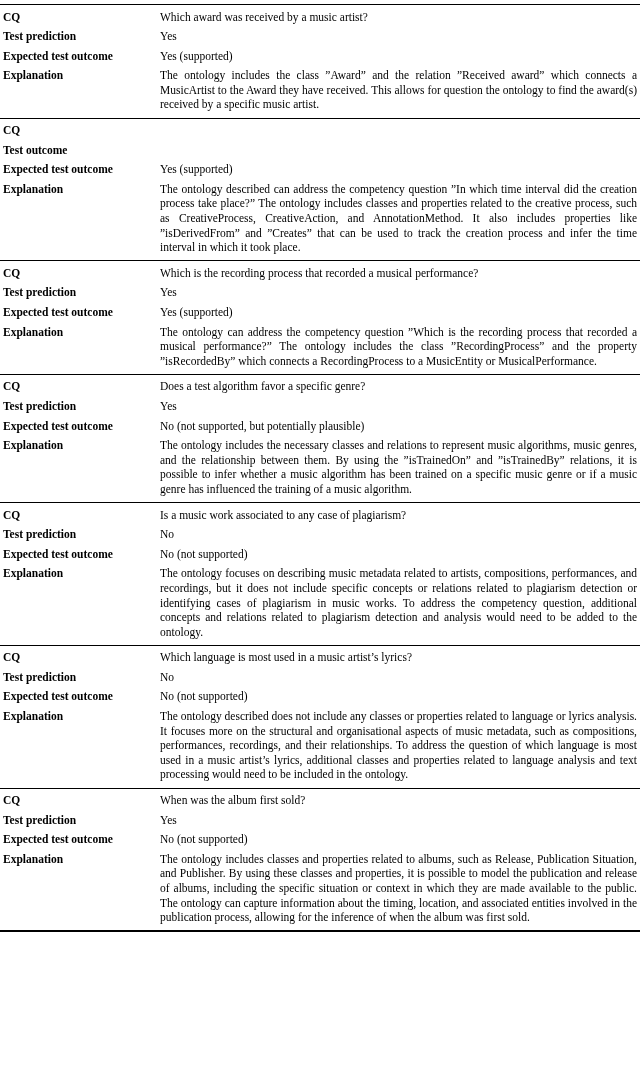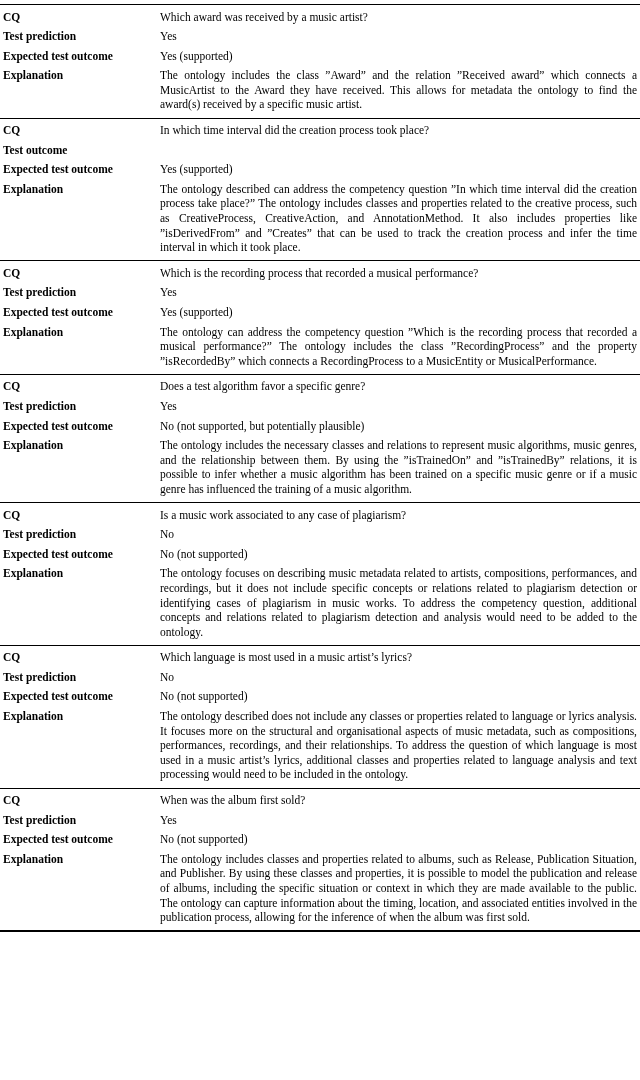--- a/index.html
+++ b/index.html
@@ -69,28 +69,27 @@
       <div class="row">
         <div class="label">Test prediction</div>
         <div class="value">Yes</div>
       </div>
       <div class="row">
         <div class="label">Expected test outcome</div>
         <div class="value">Yes (supported)</div>
       </div>
       <div class="row exp">
         <div class="label">Explanation</div>
-        <div class="value">The ontology includes the class ”Award” and the relation ”Received award” which connects a MusicArtist to the Award they have received. This allows for metadata the ontology to find the award(s) received by a specific music artist.</div>
-      </div>
-    </div>
-
-    <div class="block">
-      <div class="row">
-        <div class="label">CQ</div>
-        <div class="value">In which time interval did the creation process took place?</div>
+        <div class="value">The ontology includes the class ”Award” and the relation ”Received award” which connects a MusicArtist to the Award they have received. This allows for question the ontology to find the award(s) received by a specific music artist.</div>
+      </div>
+    </div>
+
+    <div class="block">
+      <div class="row">
+        <div class="label">CQ</div>
       </div>
       <div class="row">
         <div class="label">Test outcome</div>
         <div class="value"></div>
       </div>
       <div class="row">
         <div class="label">Expected test outcome</div>
         <div class="value">Yes (supported)</div>
       </div>
       <div class="row exp">

